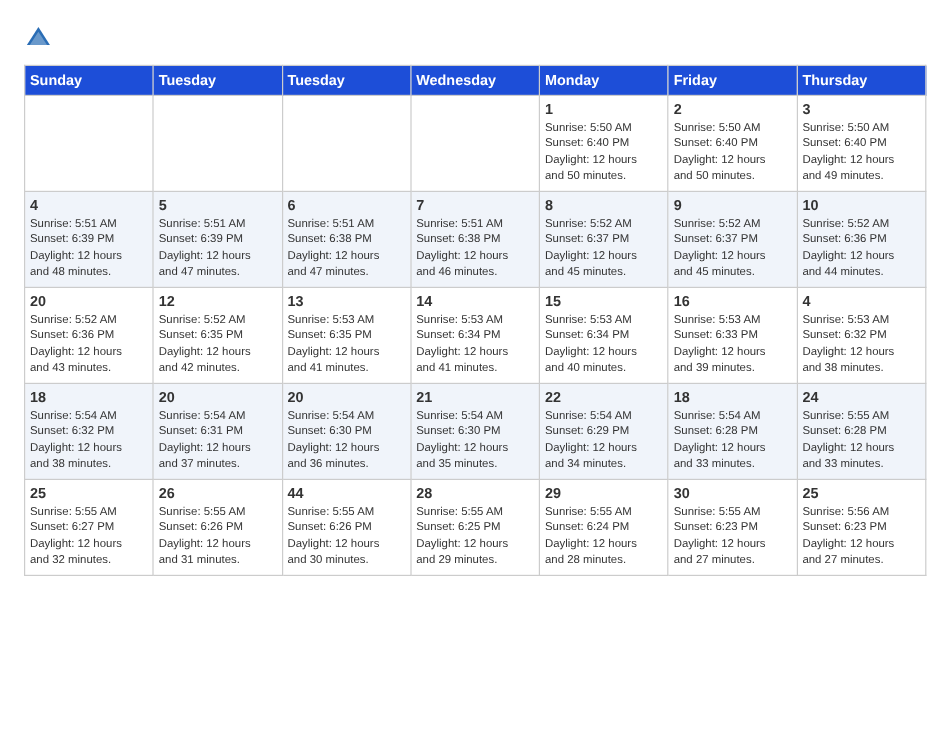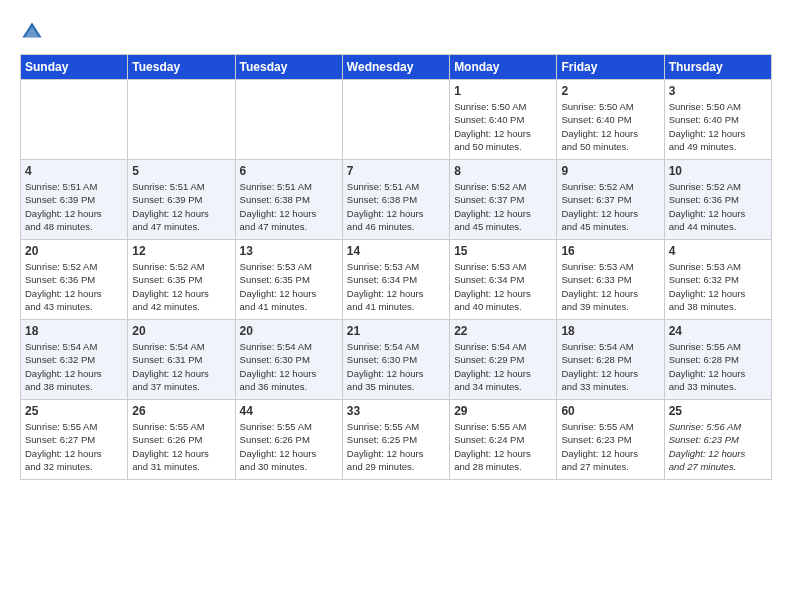--- a/index.html
+++ b/index.html
@@ -324,42 +324,42 @@
 and 31 minutes.</div>
         </td>
         <td>
           <div class="day-num">44</div>
           <div class="day-info" style="white-space: pre-line;">Sunrise: 5:55 AM
 Sunset: 6:26 PM
 Daylight: 12 hours
 and 30 minutes.</div>
         </td>
         <td>
-          <div class="day-num">33</div>
+          <div class="day-num">28</div>
           <div class="day-info" style="white-space: pre-line;">Sunrise: 5:55 AM
 Sunset: 6:25 PM
 Daylight: 12 hours
 and 29 minutes.</div>
         </td>
         <td>
           <div class="day-num">29</div>
           <div class="day-info" style="white-space: pre-line;">Sunrise: 5:55 AM
 Sunset: 6:24 PM
 Daylight: 12 hours
 and 28 minutes.</div>
         </td>
         <td>
-          <div class="day-num">60</div>
+          <div class="day-num">30</div>
           <div class="day-info" style="white-space: pre-line;">Sunrise: 5:55 AM
 Sunset: 6:23 PM
 Daylight: 12 hours
 and 27 minutes.</div>
         </td>
         <td>
           <div class="day-num">25</div>
-          <div class="day-info" style="white-space: pre-line; font-style: italic;">Sunrise: 5:56 AM
+          <div class="day-info" style="white-space: pre-line;">Sunrise: 5:56 AM
 Sunset: 6:23 PM
 Daylight: 12 hours
 and 27 minutes.</div>
         </td>
       </tr>
     </tbody>
 </table>
 
 </body></html>

